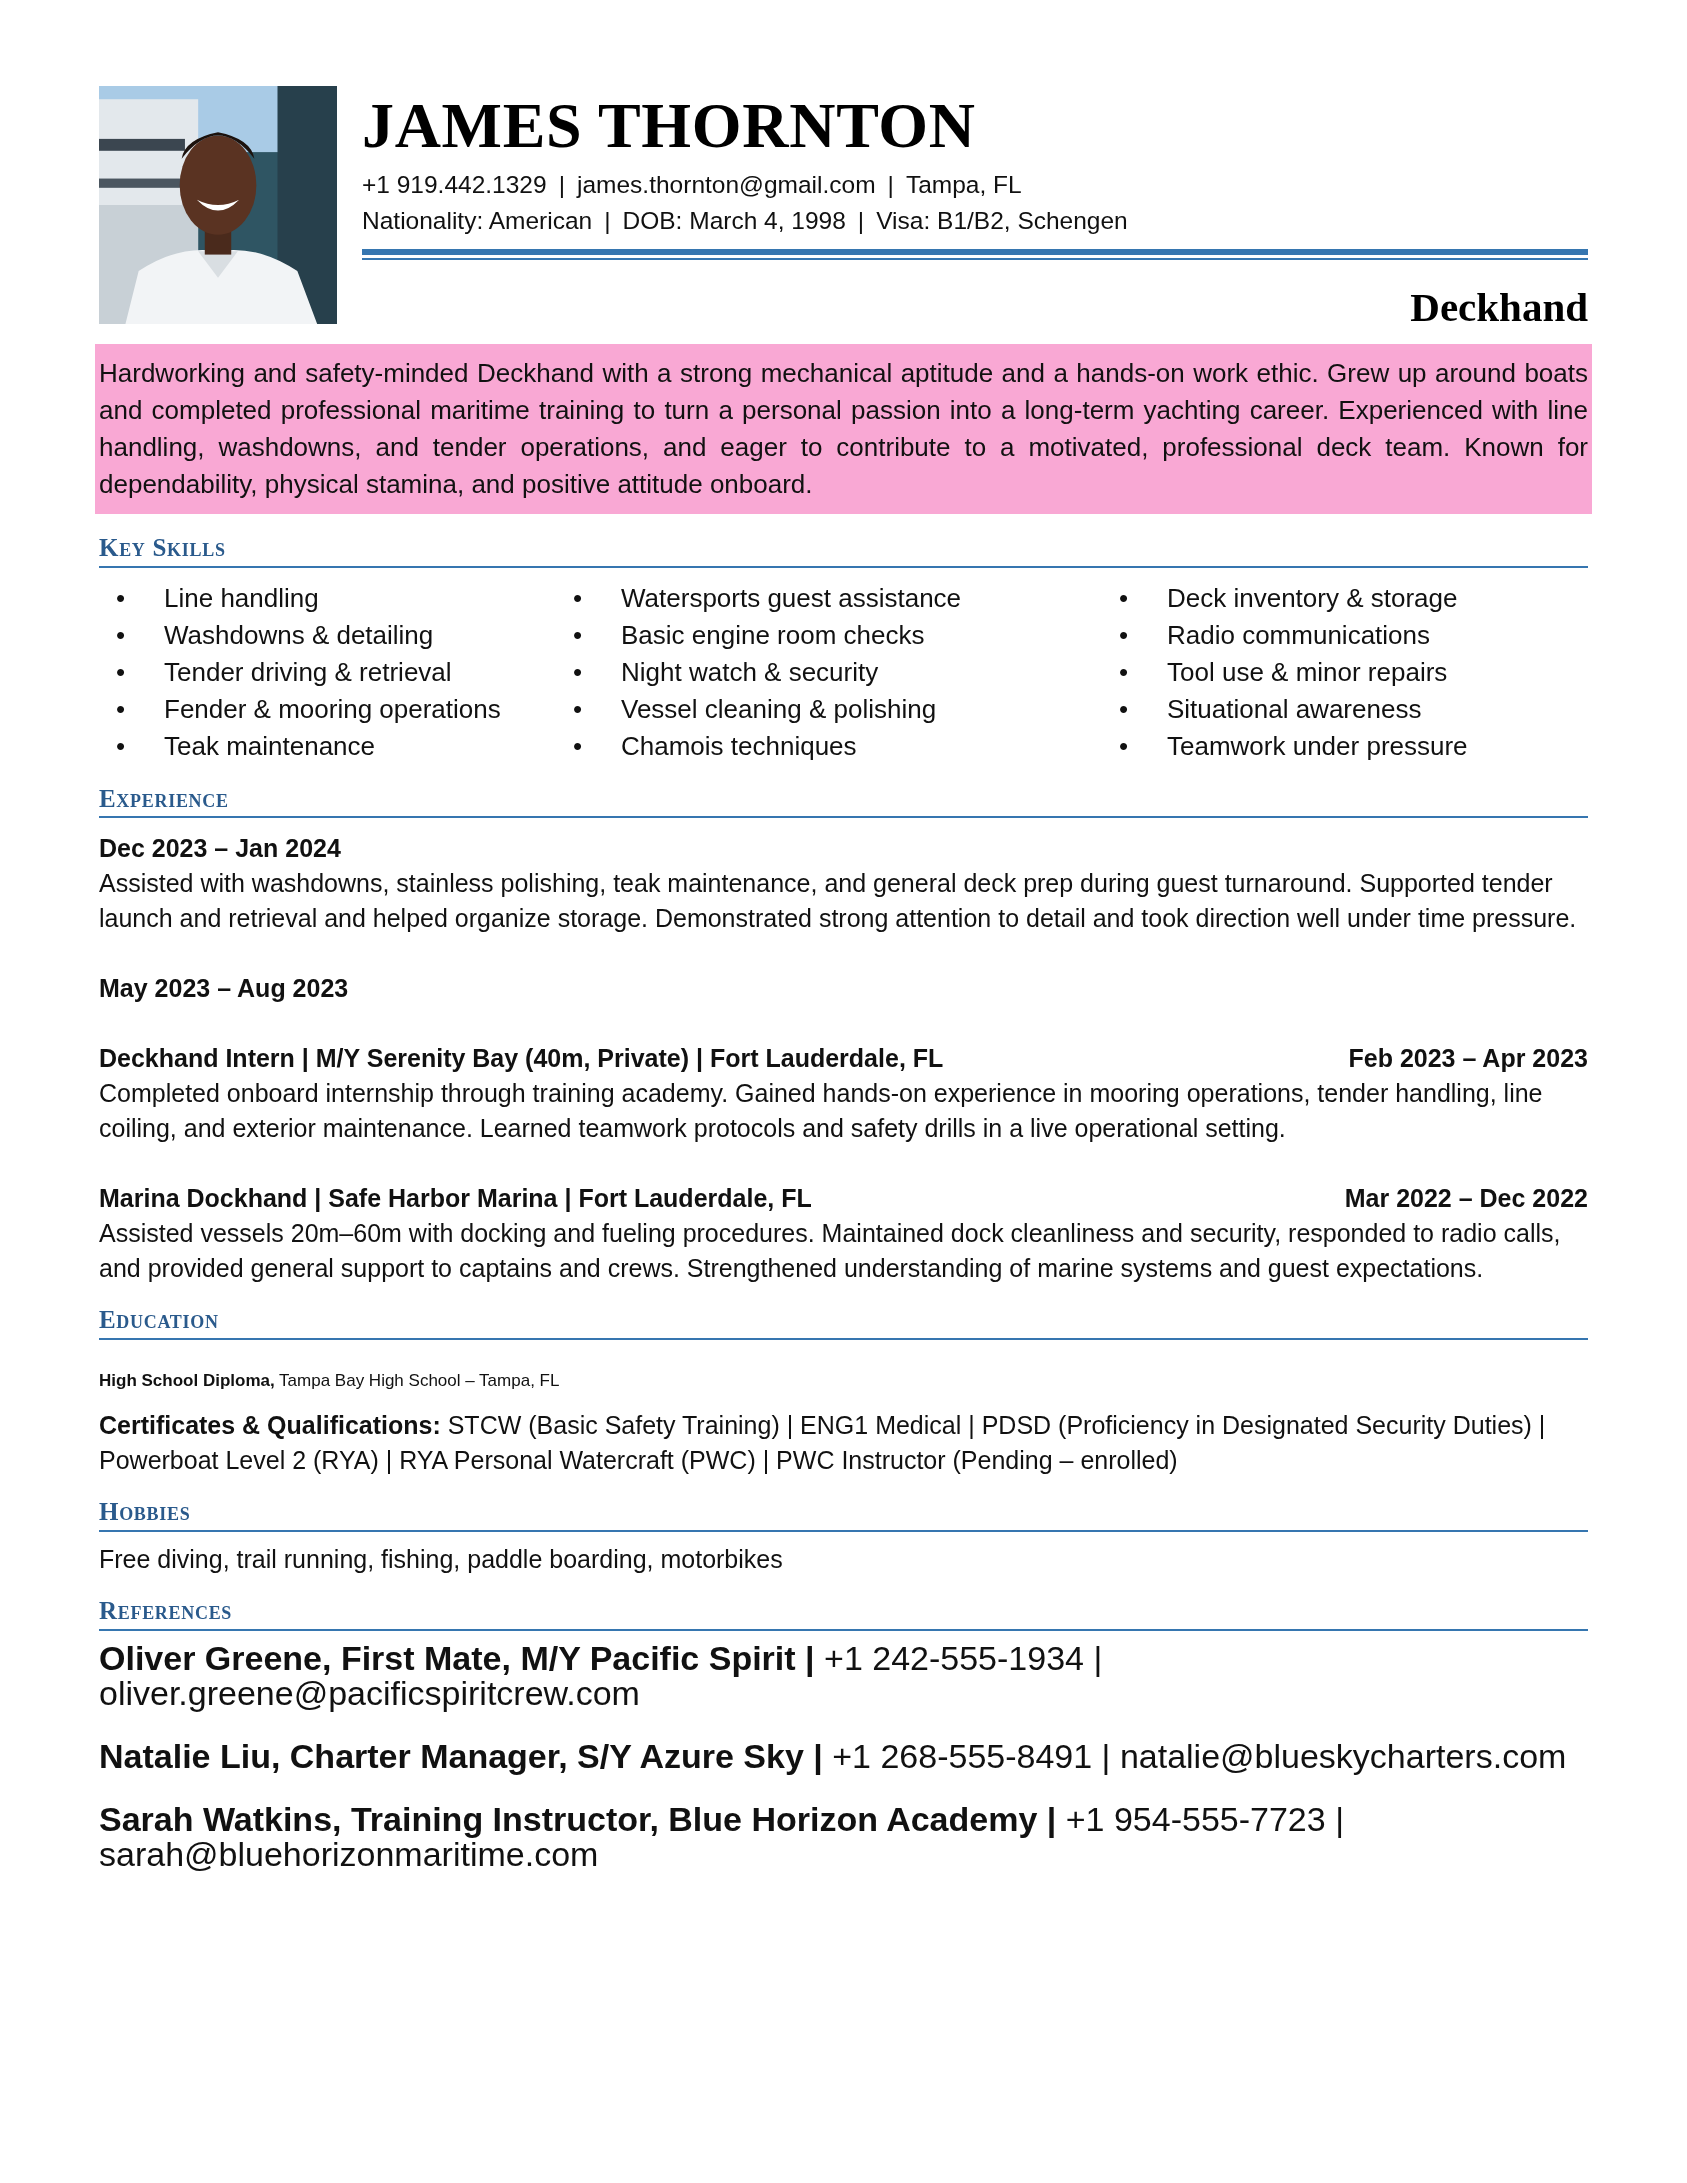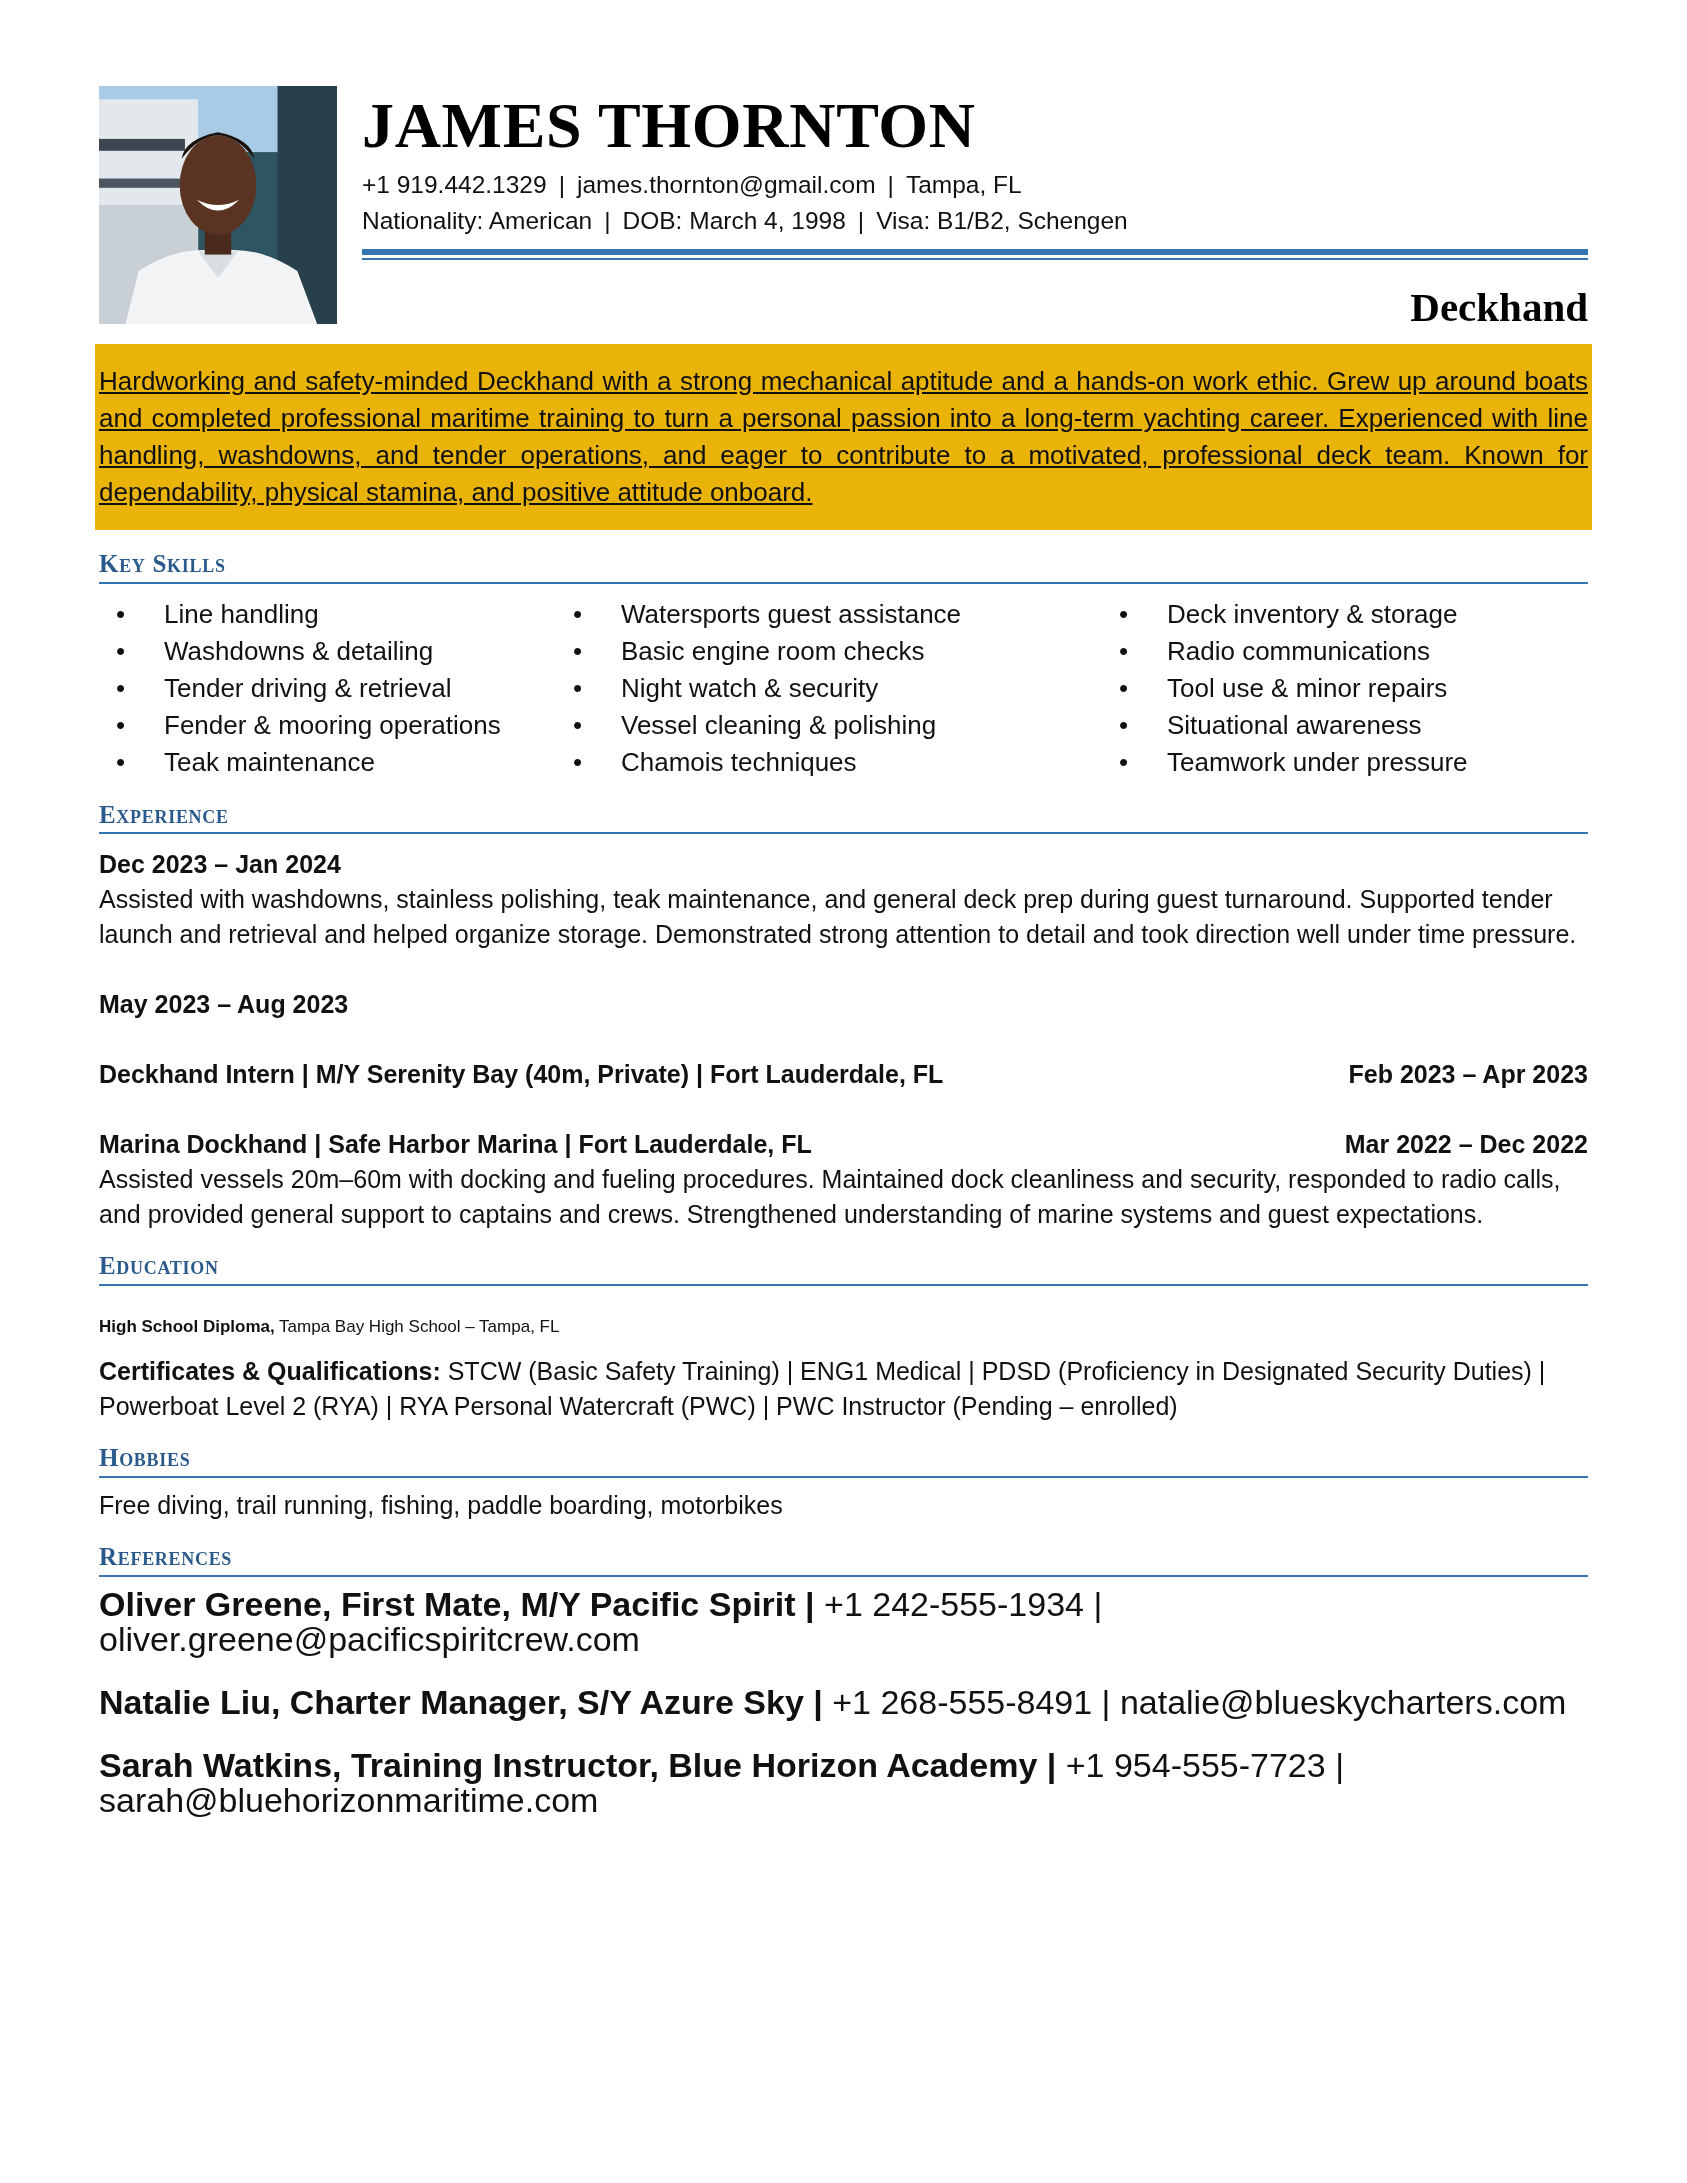--- a/index.html
+++ b/index.html
@@ -15,22 +15,22 @@
   .head-text { position: absolute; left: 263px; top: 0; right: 0; }
   .name { font-family: "Liberation Serif", serif; font-weight: bold; font-size: 64px; line-height: 1;
           margin-top: 8px; letter-spacing: 0.7px; color: #000; }
   .contact { font-size: 24.5px; line-height: 36px; margin-top: 9.3px; color: #111; }
   .contact .sep { padding: 0 12px; }
   .rule-thick { height: 6.6px; background: #3676b0; margin-top: 9.3px; }
   .rule-thin { height: 2.6px; background: #3676b0; margin-top: 2.6px; }
   .job-title { font-family: "Liberation Serif", serif; font-weight: bold; font-size: 41px; margin-top: 26.5px; line-height: 1; color: #000; text-align: right; }
 
   
-  .summary { margin-top: 20px; margin-left: -4px; margin-right: -4px; background: #eab308;
-             padding: 19px 4px; font-size: 26px; line-height: 37px; text-align: justify; color: #111; text-decoration: underline; }
+  .summary { margin-top: 20px; margin-left: -4px; margin-right: -4px; background: #f9a8d4;
+             padding: 11px 4px; font-size: 26px; line-height: 37px; text-align: justify; color: #111; }
   .summary p { margin: 0; }
 
   
   .sec-head { margin-top: 20px; font-family: "Liberation Serif", serif; font-weight: bold;
               color: #2a5a8c; font-size: 25px; font-variant: small-caps; letter-spacing: 0.7px; line-height: 1.1; }
   .sec-rule { height: 2px; background: #3676b0; margin-top: 4px; }
 
   
   .skills { display: flex; margin-top: 12px; font-size: 26px; line-height: 37px; }
   .skills ul { list-style: none; margin: 0; padding: 0; }
@@ -133,20 +133,21 @@
   <div class="job">
     <div class="job-row">
       <span>May 2023 – Aug 2023</span>
     </div>
   </div>
   <div class="job">
     <div class="job-row">
       <span>Deckhand Intern | M/Y Serenity Bay (40m, Private) | Fort Lauderdale, FL</span>
       <span>Feb 2023 – Apr 2023</span>
     </div>
+    <div class="job-desc">Completed onboard internship through training academy. Gained hands-on experience in mooring operations, tender handling, line coiling, and exterior maintenance. Learned teamwork protocols and safety drills in a live operational setting.</div>
   </div>
   <div class="job">
     <div class="job-row">
       <span>Marina Dockhand | Safe Harbor Marina | Fort Lauderdale, FL</span>
       <span>Mar 2022 – Dec 2022</span>
     </div>
     <div class="job-desc">Assisted vessels 20m–60m with docking and fueling procedures. Maintained dock cleanliness and security, responded to radio calls, and provided general support to captains and crews. Strengthened understanding of marine systems and guest expectations.</div>
   </div>
 
   <div class="sec-head">Education</div>

